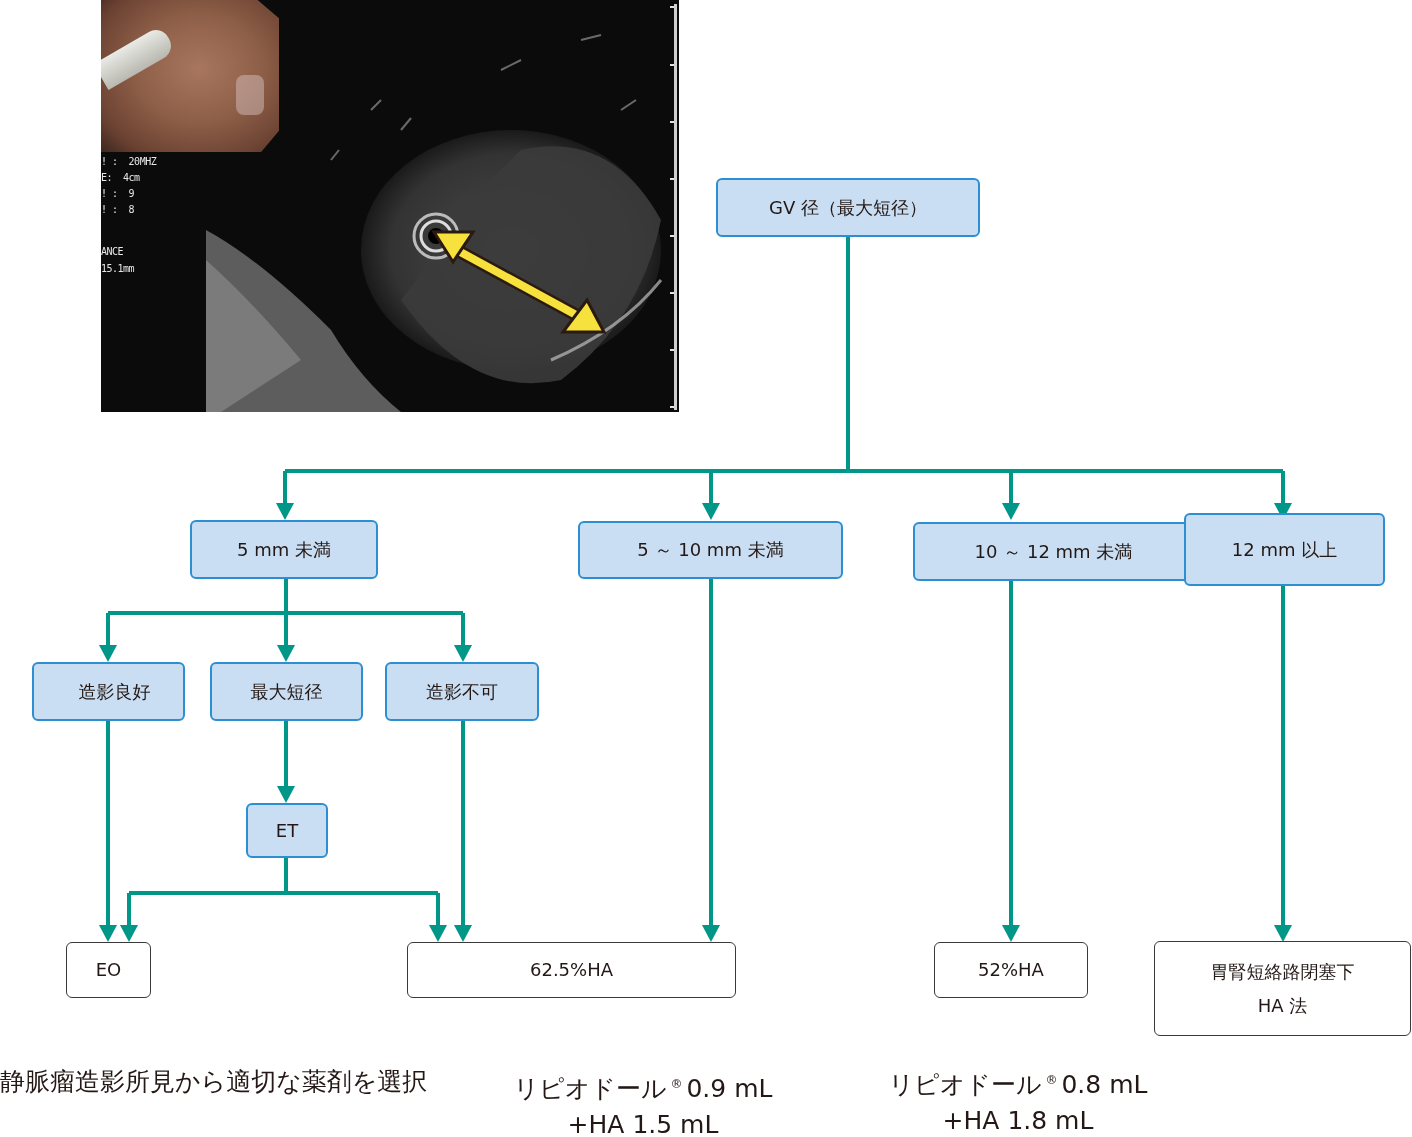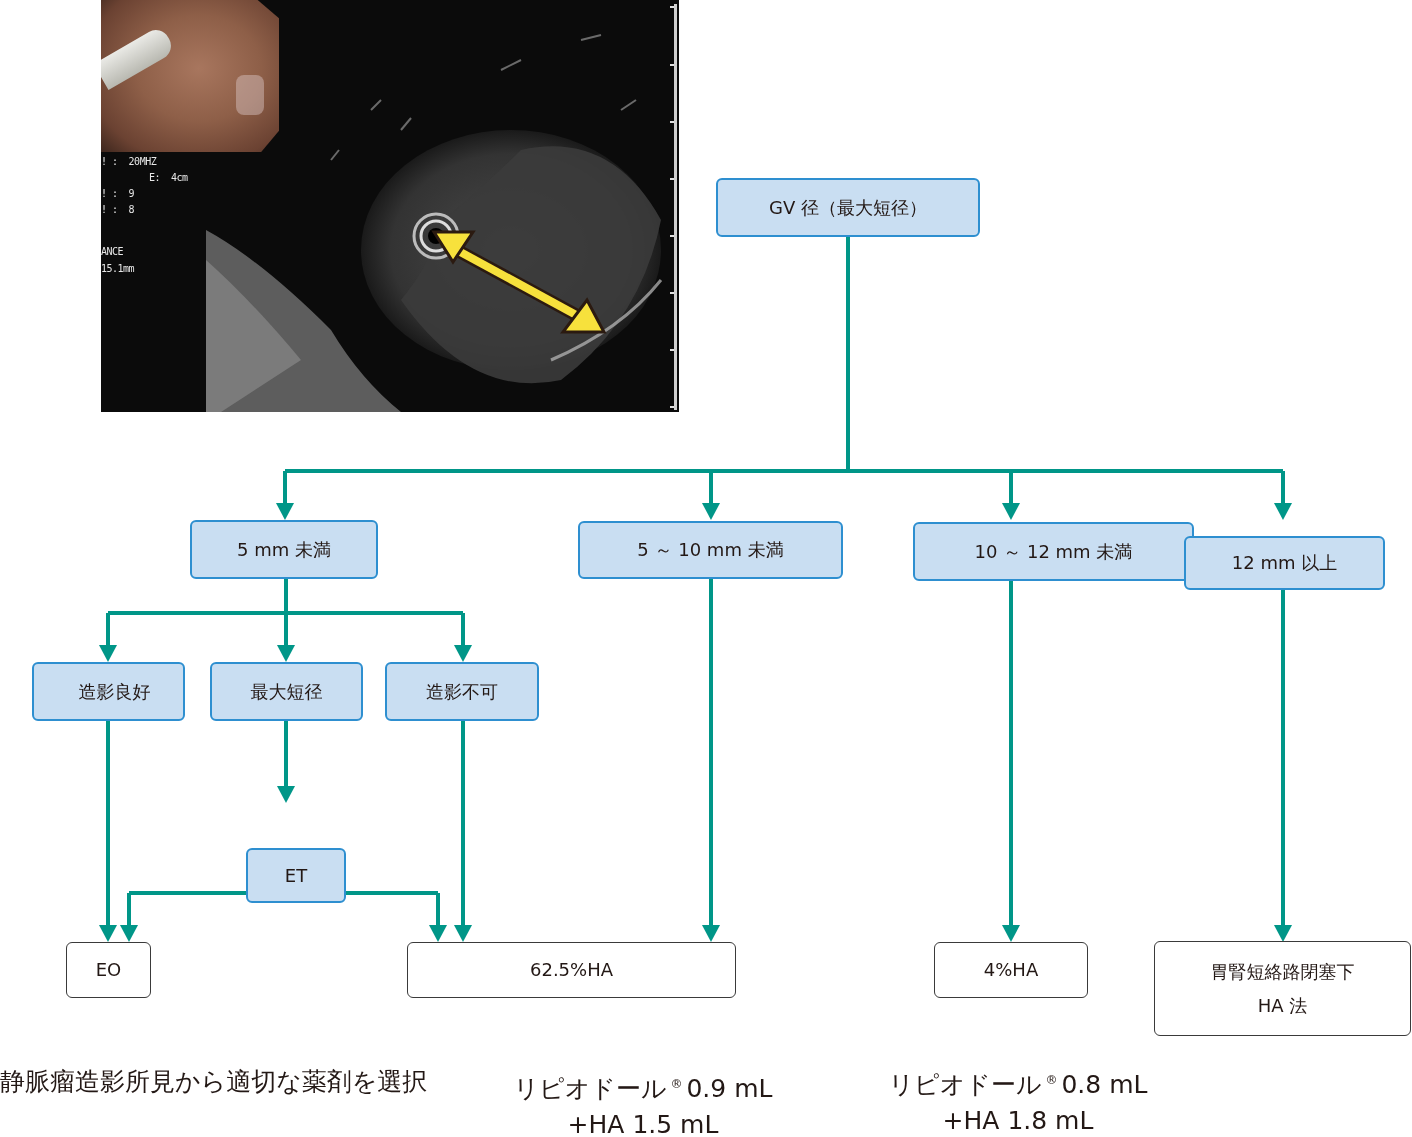--- a/index.html
+++ b/index.html
@@ -67,21 +67,21 @@
       <line x1="352" y1="248" x2="488" y2="322" stroke="#f7e13c" stroke-width="8"></line>
       <polygon points="333,232 372,232 352,262" fill="#f7e13c" stroke="#2b1a10" stroke-width="3"></polygon>
       <polygon points="503,332 462,332 486,300" fill="#f7e13c" stroke="#2b1a10" stroke-width="3"></polygon>
     </g>
   </svg>
   <div class="endo">
     <div class="scope"></div>
     <div class="spot"></div>
   </div>
   <div class="us-text" style="top:155px;">! :  20MHZ</div>
-  <div class="us-text" style="top:171px;padding-left:48px;">E:  4cm</div>
+  <div class="us-text" style="top:171px;">E:  4cm</div>
   <div class="us-text" style="top:187px;">! :  9</div>
   <div class="us-text" style="top:203px;">! :  8</div>
   <div class="us-text" style="top:245px;">ANCE</div>
   <div class="us-text" style="top:262px;">15.1mm</div>
   <div class="scale"></div>
   <div class="tick" style="top:6px"></div>
     <div class="tick" style="top:64px"></div>
     <div class="tick" style="top:121px"></div>
   <div class="tick" style="top:178px"></div>
     <div class="tick" style="top:235px"></div>
@@ -137,31 +137,31 @@
       <polygon points="1274,925 1292,925 1283,942"></polygon>
     </g>
   </svg>
 </div>
 
 <div class="box blue" style="left:716px; top:178px; width:264px; height:59px;">GV 径（最大短径）</div>
 
 <div class="box blue" style="left:190px; top:520px; width:188px; height:59px;">5 mm 未満</div>
 <div class="box blue" style="left:578px; top:521px; width:265px; height:58px;">5 ～ 10 mm 未満</div>
 <div class="box blue" style="left:873px; top:522px; width:281px; height:59px;margin-left:40px;">10 ～ 12 mm 未満</div>
-<div class="box blue" style="left:1184px; top:536px; width:201px; height:54px;">12 mm 以上</div>
+<div class="box blue" style="left:1184px; top:513px; width:201px; height:73px;">12 mm 以上</div>
 
 <div class="box blue" style="left:32px; top:662px; width:153px; height:59px;padding-left:12px;">造影良好</div>
 <div class="box blue" style="left:210px; top:662px; width:153px; height:59px;">最大短径</div>
 <div class="box blue" style="left:385px; top:662px; width:154px; height:59px;">造影不可</div>
 
-<div class="box blue" style="left:246px; top:848px; width:100px; height:55px;">ET</div>
+<div class="box blue" style="left:246px; top:803px; width:82px; height:55px;">ET</div>
 
 <div class="box white" style="left:66px; top:942px; width:85px; height:56px;">EO</div>
 <div class="box white" style="left:407px; top:942px; width:329px; height:56px;">62.5%HA</div>
-<div class="box white" style="left:934px; top:942px; width:154px; height:56px;">4%HA</div>
+<div class="box white" style="left:934px; top:942px; width:154px; height:56px;">52%HA</div>
 <div class="box white" style="left:1154px; top:941px; width:257px; height:95px; flex-direction:column;">
   <span>胃腎短絡路閉塞下</span>
   <span>HA 法</span>
 </div>
 
 <div class="note" style="left:0; top:1064px; text-align:left;">静脈瘤造影所見から適切な薬剤を選択</div>
 
 <div class="note" style="left:498px; top:1066px; width:290px;">
   <div><span>リピオドール</span><span class="reg">®</span><span>0.9 mL</span></div>
   <div>+HA 1.5 mL</div>

